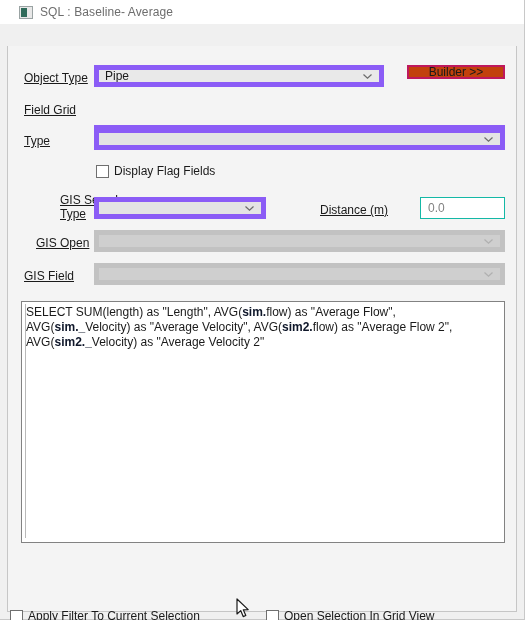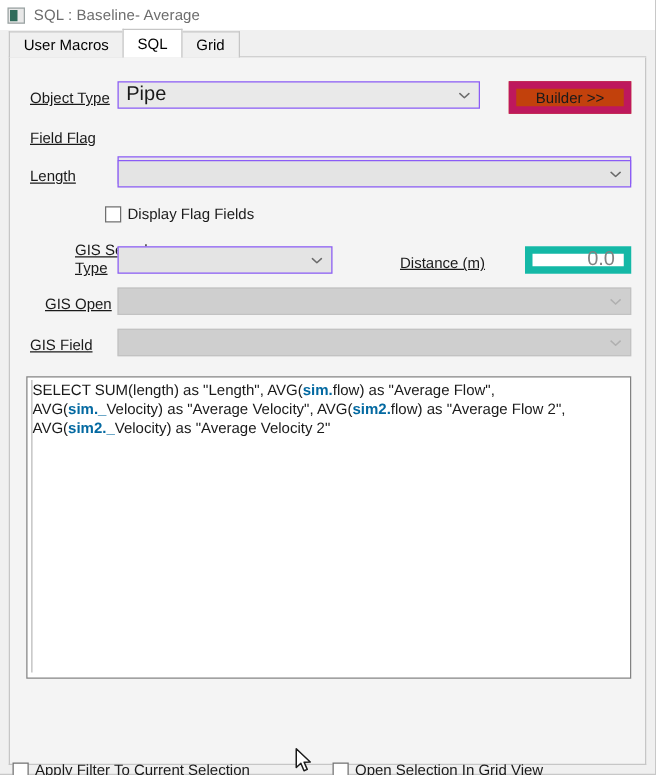--- a/index.html
+++ b/index.html
@@ -22,21 +22,21 @@
     border-top: none;
     border-left: none;
   }
 
   
   .titlebar {
     height: 24px;
     background: #ffffff;
     display: flex;
     align-items: center;
-    padding-left: 6px;
+    padding-left: 19px;
     gap: 7px;
   }
   .title-icon {
     width: 14px; height: 13px;
     background: #e8e8e8;
     border: 1px solid #9aa3a3;
     position: relative;
     flex: 0 0 auto;
   }
   .title-icon::before {
@@ -103,26 +103,26 @@
   .lbl {
     font-size: 12px;
     color: #1a1a1a;
     text-decoration: underline;
   }
 
   
   .combo {
     position: relative;
     background: #e9e9e9;
-    border: 1px solid #8b5cf6;
+    border: 5px solid #8b5cf6;
     height: 22px;
     display: flex;
     align-items: center;
     padding: 0 22px 0 6px;
-    font-size: 16px;
+    font-size: 12px;
     color: #1a1a1a;
     white-space: nowrap;
     overflow: hidden;
   }
   .combo .chev {
     position: absolute;
     right: 7px; top: 50%;
     margin-top: -2px;
     width: 9px; height: 5px;
   }
@@ -130,22 +130,22 @@
   .combo.disabled {
     background: #cfcfcf;
     border-color: #c2c2c2;
     color: #9a9a9a;
   }
   .combo.empty-light { background: #e4e4e4; }
 
   
   .btn {
     background: #c2410c;
-    border: 6px solid #be185d;
-    height: 26px;
+    border: 2px solid #be185d;
+    height: 14px;
     font-size: 12px;
     color: #1a1a1a;
     display: flex;
     align-items: center;
     justify-content: center;
     font-family: "Liberation Sans", sans-serif;
     cursor: default;
   }
 
   
@@ -160,48 +160,48 @@
   .cbx .box {
     width: 13px; height: 13px;
     background: #ffffff;
     border: 1px solid #6f6f6f;
     flex: 0 0 auto;
   }
 
   
   .txtin {
     background: #ffffff;
-    border: 6px solid #14b8a6;
+    border: 1px solid #14b8a6;
     height: 22px;
     display: flex;
     align-items: center;
-    justify-content: flex-end;
+    justify-content: flex-start;
     padding: 0 7px;
-    font-size: 16px;
+    font-size: 12px;
     color: #828282;
   }
 
   
   .sqlbox {
     position: absolute;
     left: 13px; top: 255px;
     width: 484px; height: 242px;
     background: #ffffff;
     border: 1px solid #828282;
     overflow: hidden;
   }
   .sqltext {
     padding: 3px 4px 0 4px;
     font-family: "Liberation Sans", sans-serif;
     font-size: 12px;
     line-height: 15px;
     color: #1a1a1a;
     word-break: break-word;
   }
-  .tok-table { color: #0369a1; font-weight: bold; }
+  .tok-table { color: #0f172a; font-weight: bold; }
   .sql-vline {
     position: absolute;
     left: 3px; top: 2px; bottom: 4px;
     width: 1px;
     background: #b9b9b9;
   }
 
   
   .cursor {
     position: absolute;
@@ -214,60 +214,55 @@
 </head>
 <body>
 
 <div class="window">
 
   <div class="titlebar">
     <div class="title-icon"></div>
     <div class="title-text">SQL : Baseline- Average</div>
   </div>
 
-  <div class="tabstrip">
-    <div class="tab">User Macros</div>
-    <div class="tab active">SQL</div>
-    <div class="tab">Grid</div>
-  </div>
 
   <div class="panel">
 
     <div class="lbl" style="position:absolute;left:16px;top:25px;">Object Type</div>
     <div class="combo" style="position:absolute;left:86px;top:19px;width:290px;">
       <span>Pipe</span>
       <span class="chev">
         <svg viewBox="0 0 9 5" width="9" height="5">
             <path d="M0.5 0.5 L4.5 4.2 L8.5 0.5" fill="none" stroke="#6b6b6b" stroke-width="1.2"></path>
           </svg>
       </span>
     </div>
     <div class="btn" style="position:absolute;left:399px;top:19px;width:98px;">Builder &gt;&gt;</div>
 
-    <div class="lbl" style="position:absolute;left:16px;top:57px;">Field Flag</div>
+    <div class="lbl" style="position:absolute;left:16px;top:57px;">Field Grid</div>
     <div class="combo" style="position:absolute;left:86px;top:51px;width:411px;margin-top:28px;">
       <span>&lt;normal&gt;</span>
       <span class="chev">
         <svg viewBox="0 0 9 5" width="9" height="5">
             <path d="M0.5 0.5 L4.5 4.2 L8.5 0.5" fill="none" stroke="#6b6b6b" stroke-width="1.2"></path>
           </svg>
       </span>
     </div>
 
-    <div class="lbl" style="position:absolute;left:16px;top:88px;">Length</div>
+    <div class="lbl" style="position:absolute;left:16px;top:88px;">Type</div>
     <div class="combo empty-light" style="position:absolute;left:86px;top:82px;width:411px;">
       <span></span>
       <span class="chev">
         <svg viewBox="0 0 9 5" width="9" height="5">
             <path d="M0.5 0.5 L4.5 4.2 L8.5 0.5" fill="none" stroke="#6b6b6b" stroke-width="1.2"></path>
           </svg>
       </span>
     </div>
 
-    <div class="cbx" style="position:absolute;left:76px;top:118px;">
+    <div class="cbx" style="position:absolute;left:88px;top:118px;">
       <span class="box"></span>
       <span>Display Flag Fields</span>
     </div>
 
     <div class="lbl" style="position:absolute;left:16px;top:147px;width:64px;line-height:14px;margin-left:36px;">GIS Search Type</div>
     <div class="combo empty-light" style="position:absolute;left:86px;top:151px;width:172px;">
       <span></span>
       <span class="chev">
         <svg viewBox="0 0 9 5" width="9" height="5">
             <path d="M0.5 0.5 L4.5 4.2 L8.5 0.5" fill="none" stroke="#6b6b6b" stroke-width="1.2"></path>

